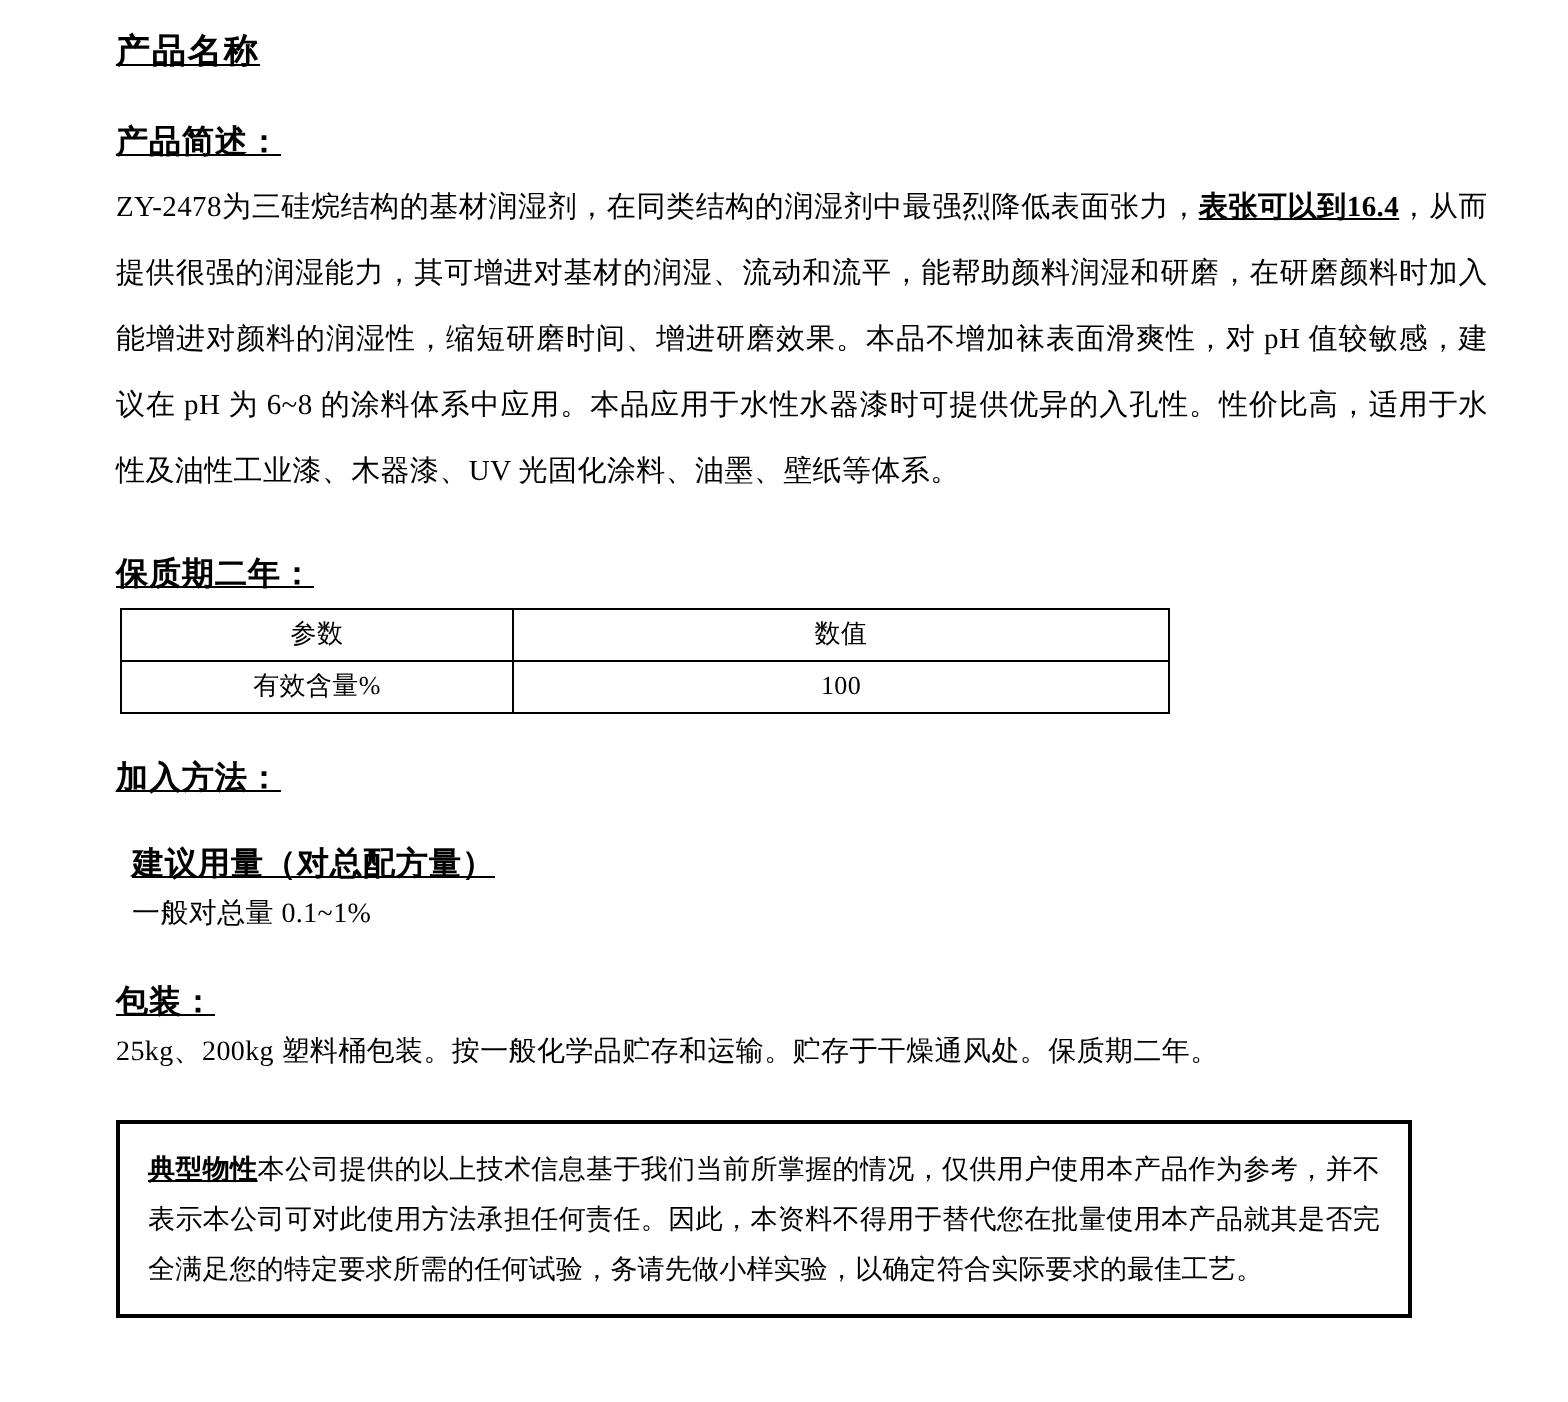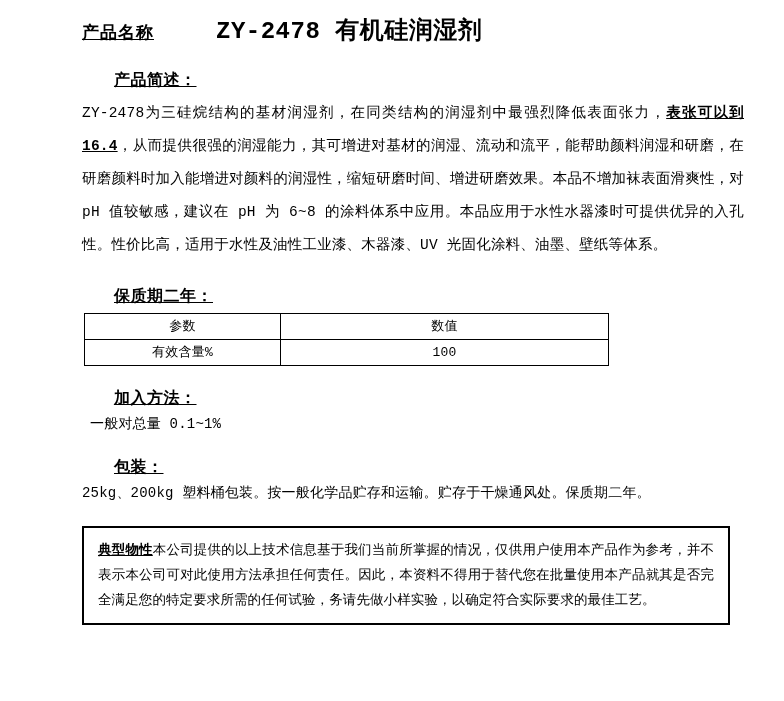--- a/index.html
+++ b/index.html
@@ -12,22 +12,21 @@
     background: #ffffff;
     font-family: "Liberation Serif", "DejaVu Serif", serif;
     color: #000000;
     overflow: hidden;
   }
   .page {
     position: relative;
     width: 784px;
     height: 536px;
     box-sizing: border-box;
-    padding: 8px 40px 0 82px;
-    font-family: Liberation Mono, monospace;
+    padding: 8px 40px 0 58px;
   }
 
   
   .title-row {
     display: flex;
     align-items: baseline;
     margin-top: 6px;
   }
   .title-label {
     font-size: 17px;
@@ -46,21 +45,20 @@
   }
 
   
   .section-head {
     font-size: 16px;
     font-weight: bold;
     text-decoration: underline;
     margin-top: 24px;
     margin-bottom: 6px;
     letter-spacing: 0.5px;
-    margin-left: 32px;
   }
   .section-head.tight {
     margin-top: 22px;
     margin-bottom: 4px;
   }
 
   
   .para {
     font-size: 14.5px;
     line-height: 33px;
@@ -122,21 +120,20 @@
     text-decoration: underline;
   }
 </style>
 </head>
 <body>
 
 <div class="page">
 
   <div class="title-row">
     <span class="title-label">产品名称</span>
-    <span class="title-main">ZY-2478 有机硅润湿剂</span>
   </div>
 
   <div class="section-head">产品简述：</div>
   <div class="para"><span>ZY-2478为三硅烷结构的基材润湿剂，在同类结构的润湿剂中最强烈降低表面张力，</span><b>表张可以到16.4</b><span>，从而提供很强的润湿能力，其可增进对基材的润湿、流动和流平，能帮助颜料润湿和研磨，在研磨颜料时加入能增进对颜料的润湿性，缩短研磨时间、增进研磨效果。本品不增加袜表面滑爽性，对 pH 值较敏感，建议在 pH 为 6~8 的涂料体系中应用。本品应用于水性水器漆时可提供优异的入孔性。性价比高，适用于水性及油性工业漆、木器漆、UV 光固化涂料、油墨、壁纸等体系。</span></div>
 
   <div class="section-head">保质期二年：</div>
   <table class="props">
     <colgroup>
         <col class="c1">
         <col class="c2">
@@ -148,20 +145,21 @@
       </tr>
       <tr>
         <td>有效含量%</td>
         <td>100</td>
       </tr>
     </tbody>
   </table>
 
   <div class="section-head tight">加入方法：</div>
 
+  <div class="section-head tight indent-head">建议用量（对总配方量）</div>
   <div class="small-line indent-head">一般对总量 0.1~1%</div>
 
   <div class="section-head tight">包装：</div>
   <div class="small-line">25kg、200kg 塑料桶包装。按一般化学品贮存和运输。贮存于干燥通风处。保质期二年。</div>
 
   <div class="notice">
     <p><span class="lead">典型物性</span><span>本公司提供的以上技术信息基于我们当前所掌握的情况，仅供用户使用本产品作为参考，并不表示本公司可对此使用方法承担任何责任。因此，本资料不得用于替代您在批量使用本产品就其是否完全满足您的特定要求所需的任何试验，务请先做小样实验，以确定符合实际要求的最佳工艺。</span></p>
   </div>
 
 </div>

